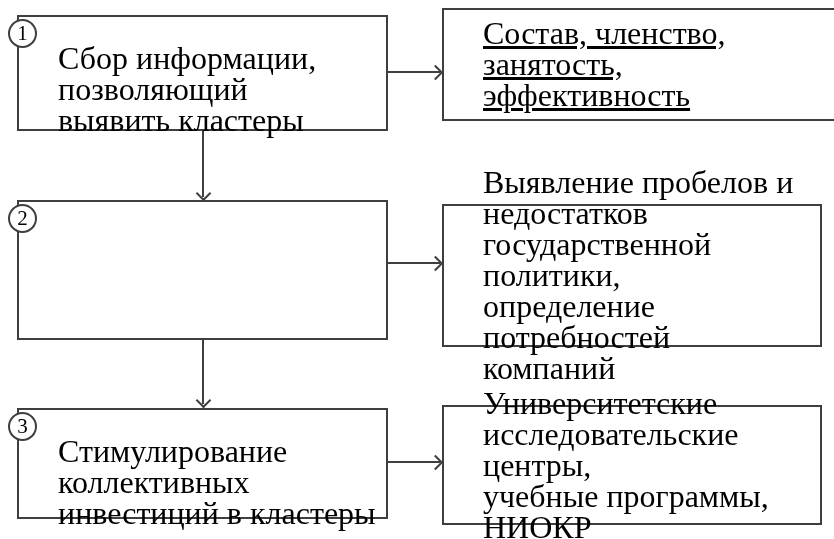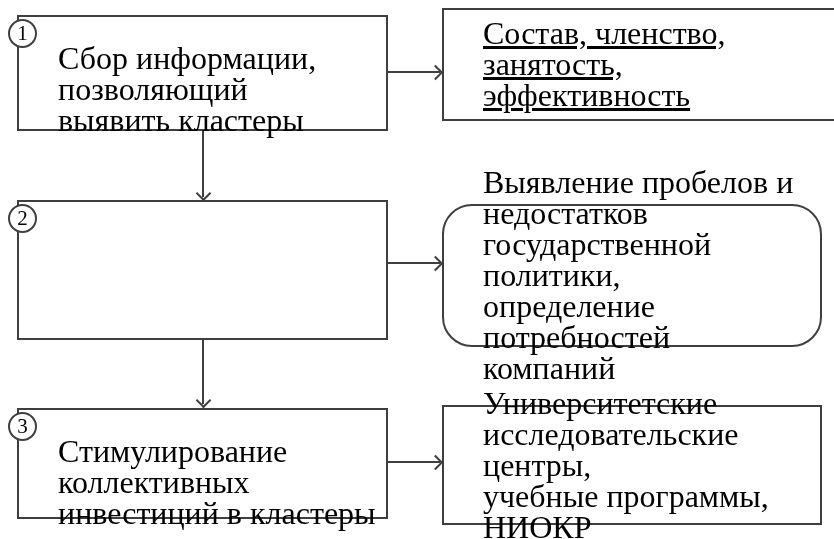--- a/index.html
+++ b/index.html
@@ -30,21 +30,21 @@
   }
   
   .box.left{ padding:26px 4px 4px 11px; }
   
   .box.right{ display:flex; align-items:center; padding:2px 4px 2px 11px; }
 
   .b-l1{ left:17px;  top:15px;  width:371px; height:116px; }
   .b-l2{ left:17px;  top:200px; width:371px; height:140px; }
   .b-l3{ left:17px;  top:408px; width:371px; height:111px; }
   .b-r1{ left:442px; top:8px;  width:401px; height:113px;text-decoration:underline; }
-  .b-r2{ left:442px; top:204px; width:380px; height:143px;border-radius:30px; }
+  .b-r2{ left:442px; top:204px; width:380px; height:143px; }
   .b-r3{ left:442px; top:405px; width:380px; height:120px; }
 
   .badge{
     position:absolute;
     left:-11px; top:2px;
     width:29px; height:29px;
     border:2px solid var(--line);
     border-radius:50%;
     background:#fff;
     display:flex; align-items:center; justify-content:center;

